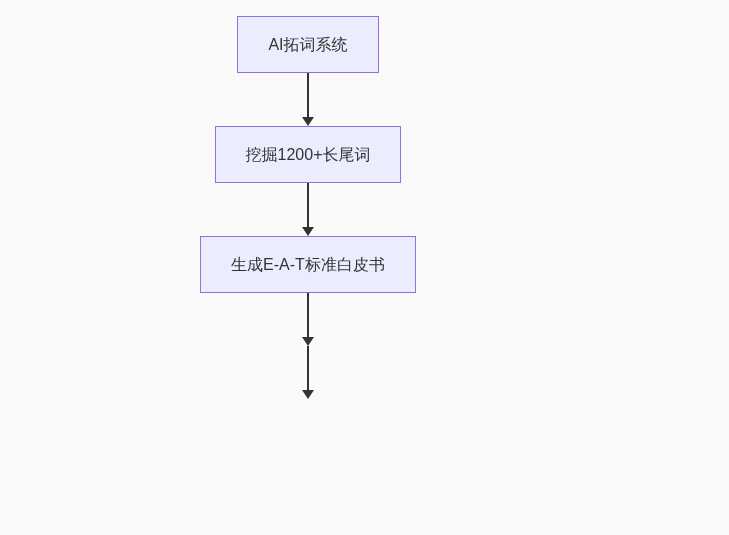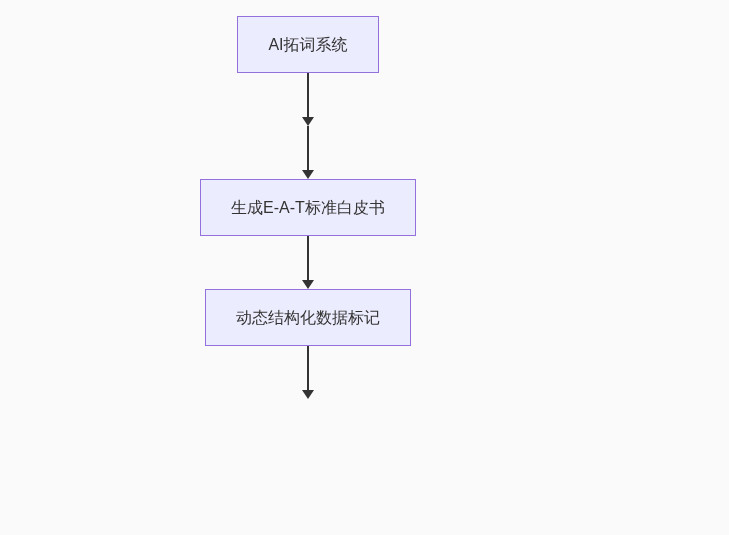--- a/index.html
+++ b/index.html
@@ -64,34 +64,34 @@
 <div class="canvas">
   <div class="flowchart">
 
     <div class="node">AI拓词系统</div>
 
     <div class="edge">
       <div class="line"></div>
       <div class="head"></div>
     </div>
 
+    <div class="node">挖掘1200+长尾词</div>
 
     <div class="edge">
       <div class="line"></div>
       <div class="head"></div>
     </div>
 
     <div class="node">生成E-A-T标准白皮书</div>
 
     <div class="edge">
       <div class="line"></div>
       <div class="head"></div>
     </div>
 
-    <div class="node">动态结构化数据标记</div>
 
     <div class="edge">
       <div class="line"></div>
       <div class="head"></div>
     </div>
 
 
   </div>
 </div>
 

